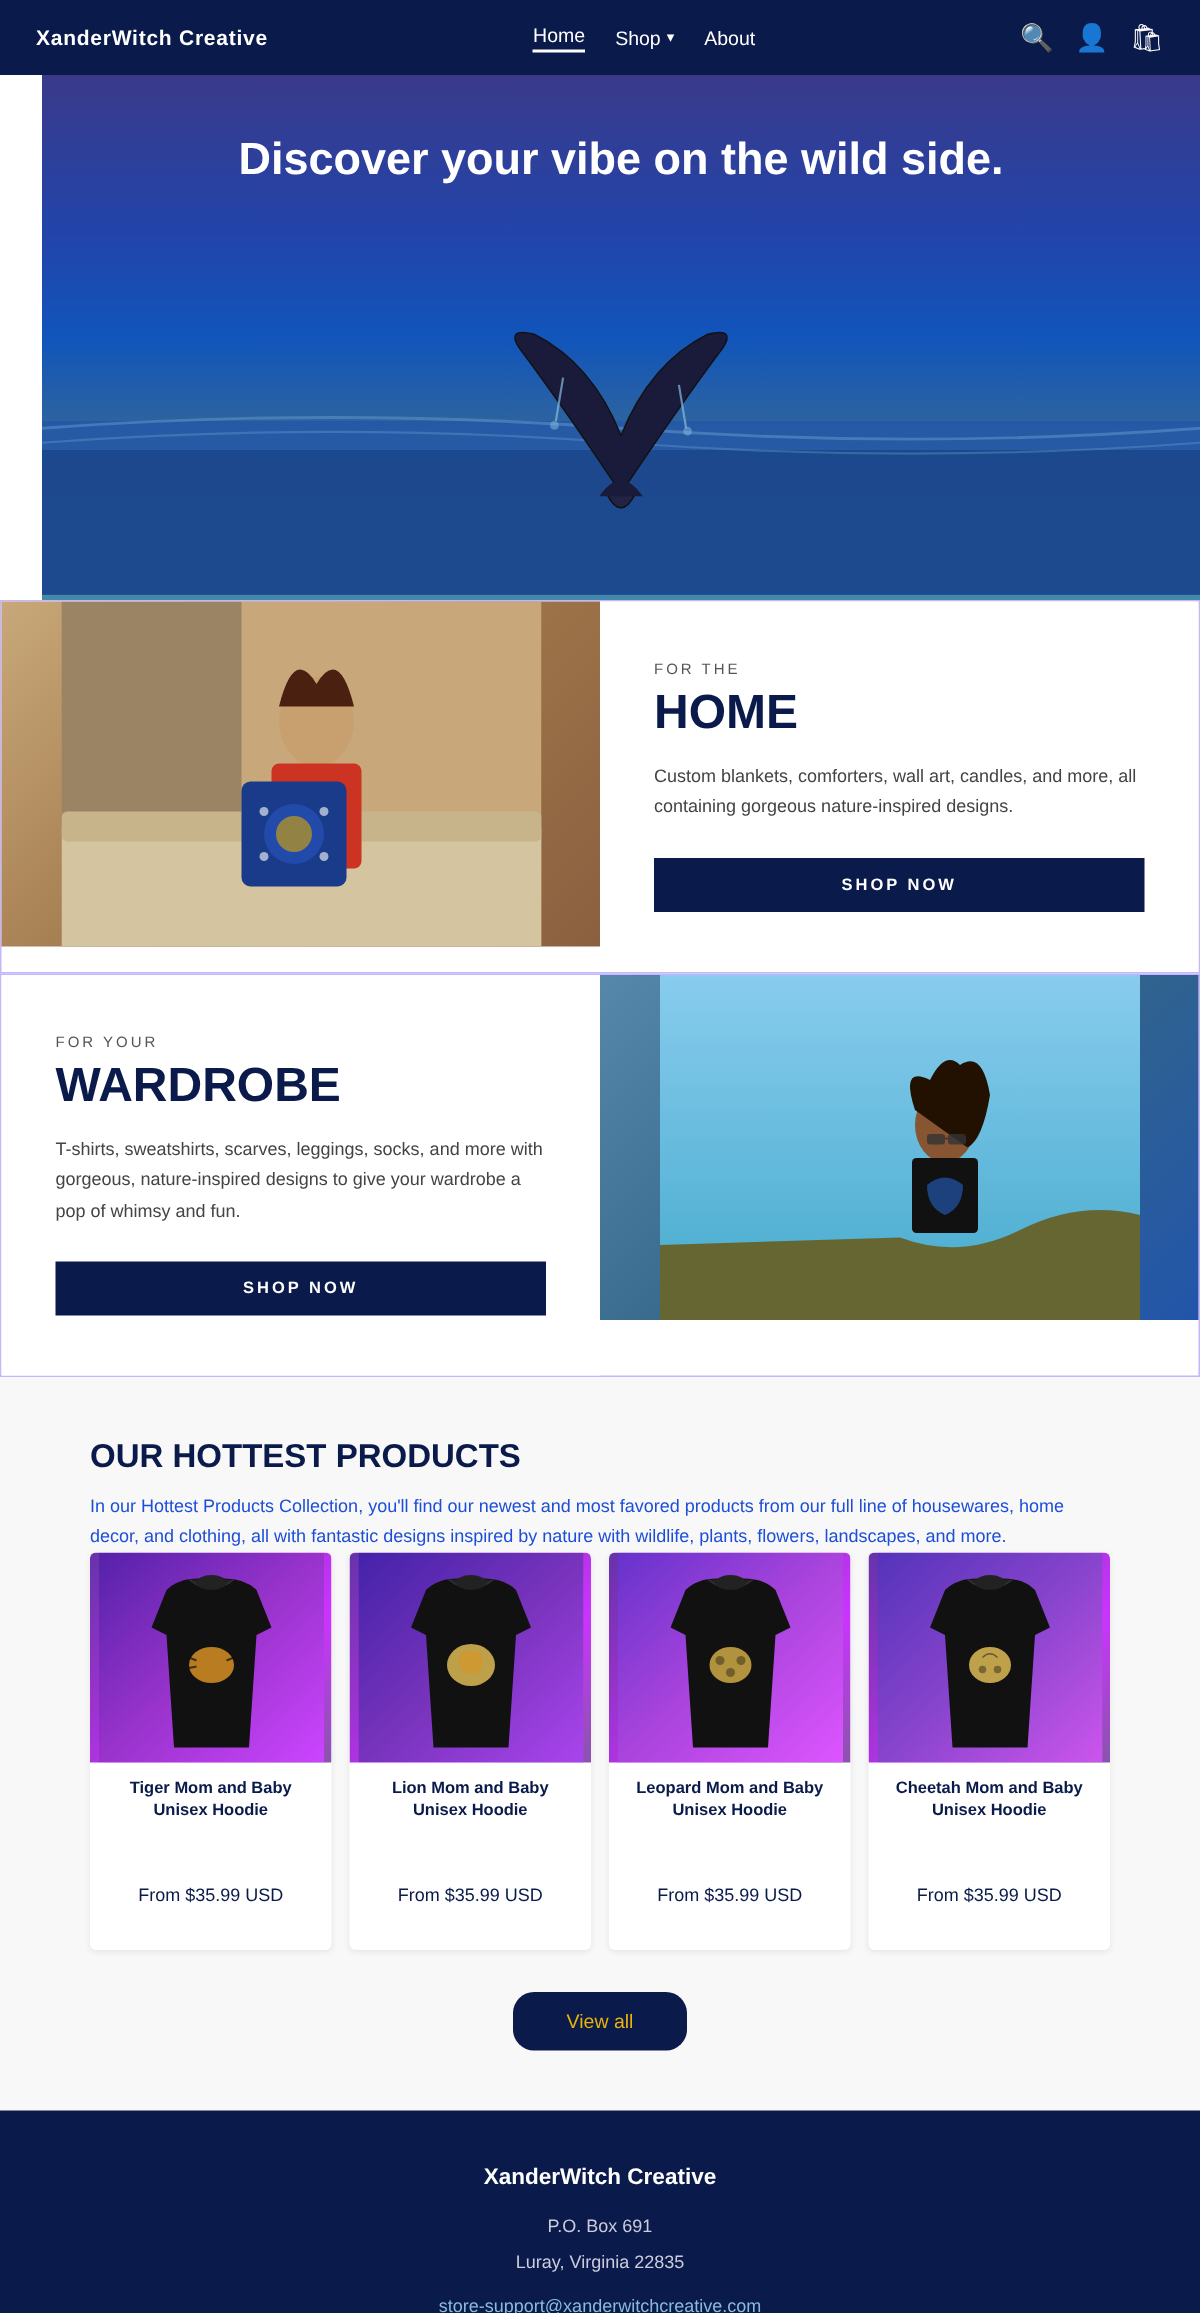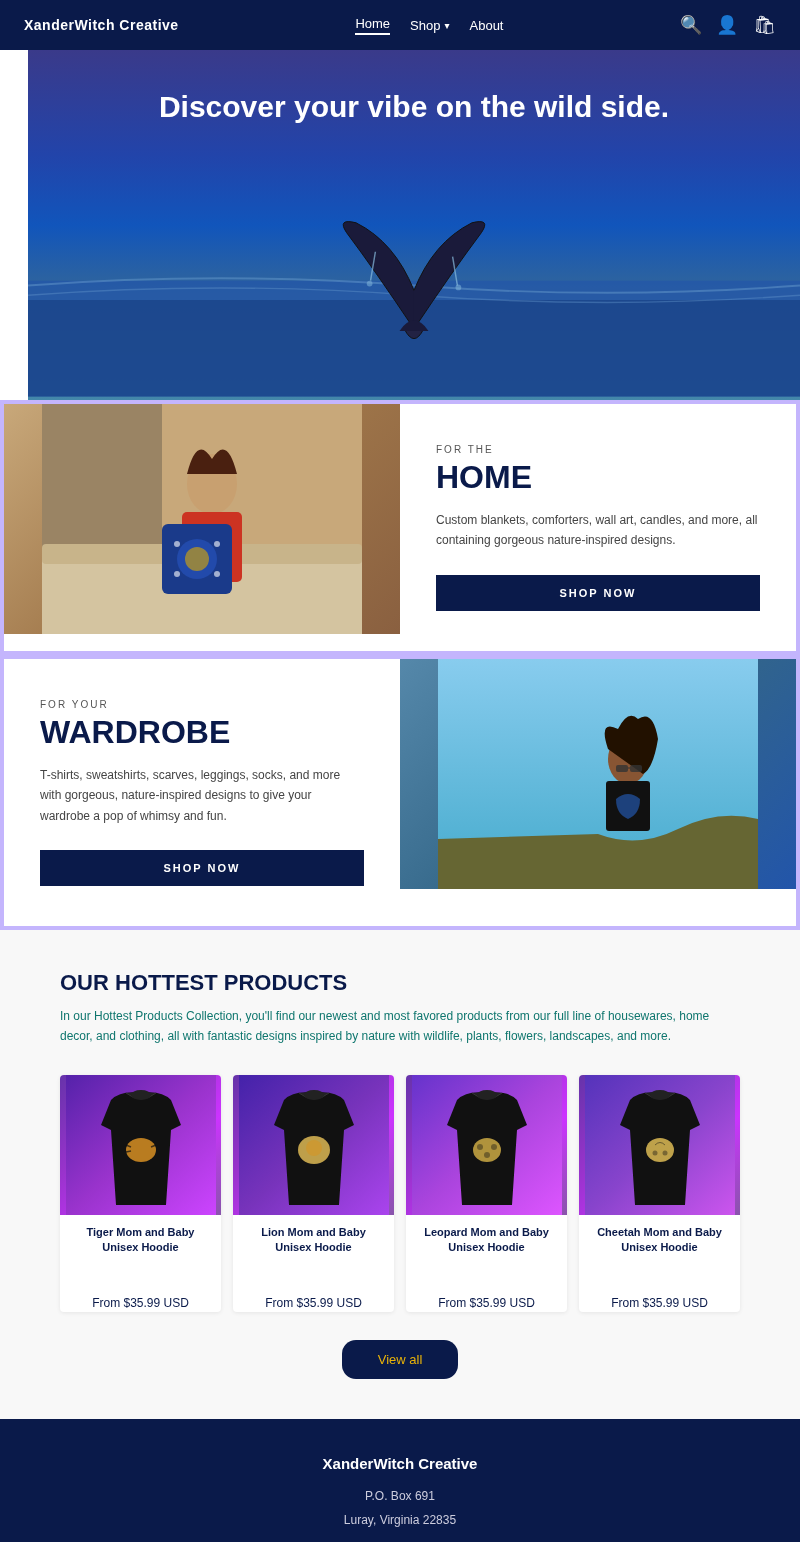--- a/index.html
+++ b/index.html
@@ -35,21 +35,21 @@
       padding-top: 40px;
       margin-left: 28px;
     }
     .hero-title { color: #fff; font-size: 30px; font-weight: bold; text-align: center; z-index: 2; }
     .hero-subtitle { color: #dde; font-size: 12px; text-align: center; max-width: 360px; margin-top: 12px; line-height: 1.6; z-index: 2; }
 
     
     .split-section {
       display: flex;
       width: 100%;
-      border: 4px solid #c4b5fd;
+      border: 1px solid #c4b5fd;
       margin: 0;
     }
     .split-left { width: 50%; }
     .split-right { width: 50%; background: #fff; display: flex; flex-direction: column; justify-content: center; padding: 40px 36px; }
     .for-label { font-size: 10px; letter-spacing: 2px; color: #555; text-transform: uppercase; margin-bottom: 4px; }
     .section-title { font-size: 32px; font-weight: bold; color: #0a1a4a; text-transform: uppercase; margin-bottom: 14px; }
     .section-desc { font-size: 12px; color: #444; line-height: 1.7; margin-bottom: 24px; }
     .shop-btn {
       display: inline-block;
       background: #0a1a4a;
@@ -84,40 +84,40 @@
       justify-content: center;
       overflow: hidden;
     }
 
     
     .products-section {
       background: #f8f8f8;
       padding: 40px 60px;
     }
     .products-title { font-size: 22px; font-weight: bold; color: #0a1a4a; text-transform: uppercase; margin-bottom: 10px; }
-    .products-desc { font-size: 12px; color: #0f766e; line-height: 1.7; margin-bottom: 28px; }
+    .products-desc { font-size: 12px; color: #1d4ed8; line-height: 1.7; }
     .products-grid { display: flex; gap: 12px; }
     .product-card {
       flex: 1;
       background: #fff;
       border-radius: 4px;
       overflow: hidden;
       box-shadow: 0 1px 4px rgba(0,0,0,0.08);
     }
     .product-img {
       width: 100%;
       height: 140px;
       display: flex;
       align-items: center;
       justify-content: center;
       background: linear-gradient(135deg, #6633aa, #9933cc, #cc33ff, #8855aa);
       position: relative;
       overflow: hidden;
     }
-    .product-info { padding: 10px 10px 2px; }
+    .product-info { padding: 10px 10px 30px; }
     .product-name { font-size: 11px; font-weight: bold; color: #0a1a4a; text-align: center; margin-bottom: 4px; line-height: 1.4; }
     .product-price { font-size: 12px; color: #0a1a4a; text-align: center; margin-top: 40px; }
     .view-all-wrap { text-align: center; margin-top: 28px; }
     .view-all-btn {
       background: #0a1a4a;
       color: #eab308;
       border: none;
       padding: 12px 36px;
       font-size: 13px;
       cursor: pointer;

